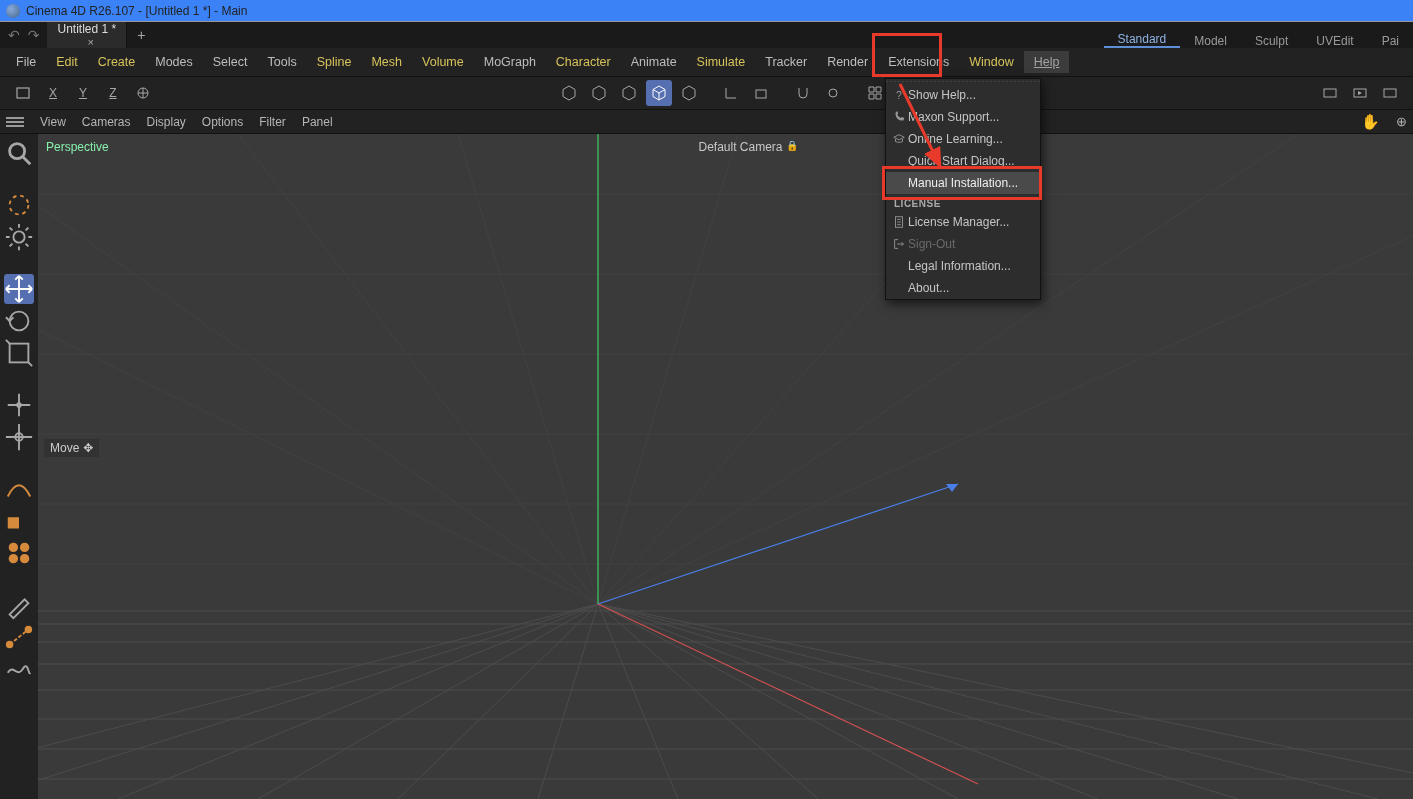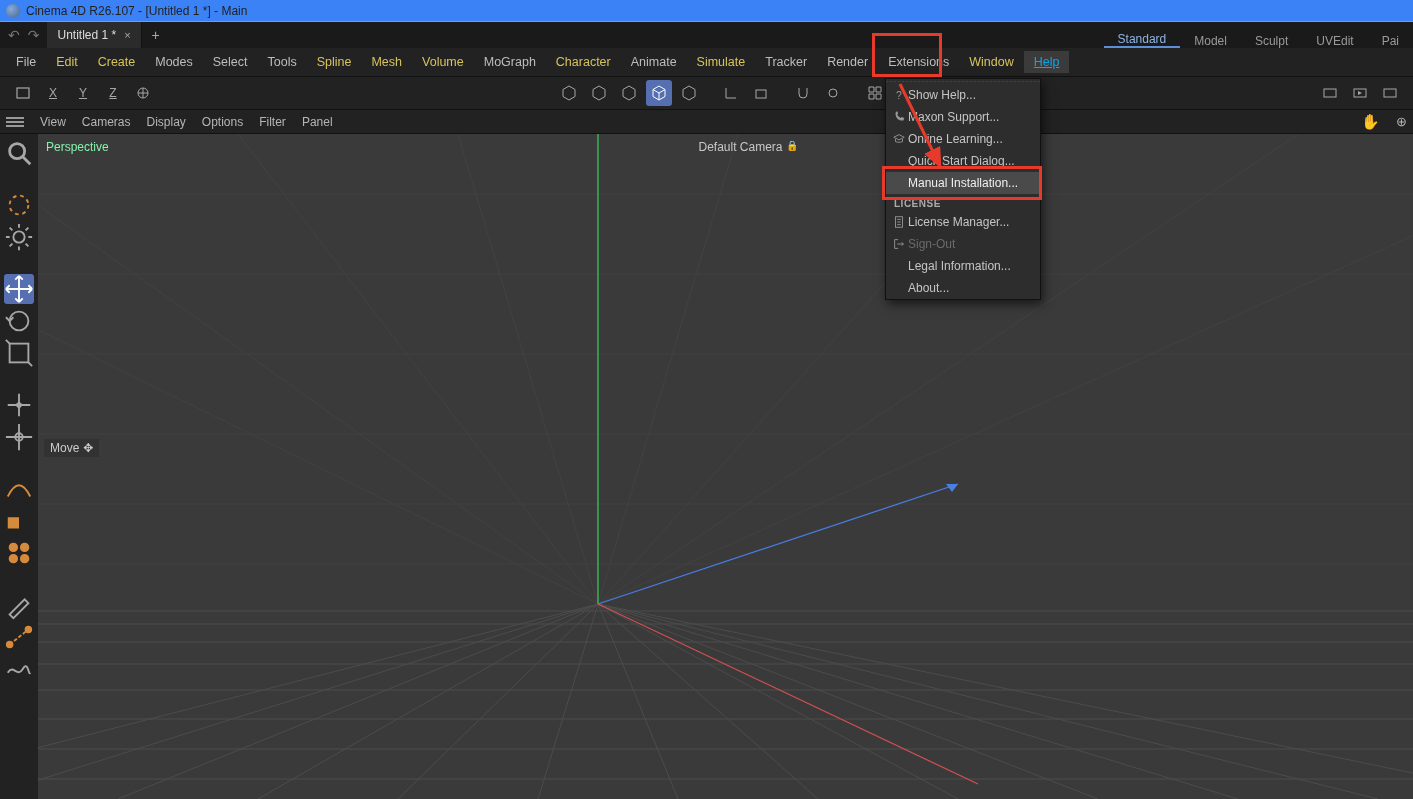--- a/index.html
+++ b/index.html
@@ -1,30 +1,30 @@
 <!DOCTYPE html>
 <html><head>
 <meta charset="utf-8">
 <style>
 * { margin:0; padding:0; box-sizing:border-box; font-family:"Segoe UI",Arial,sans-serif; user-select:none; }
 html,body { width:1413px; height:799px; overflow:hidden; background:#1e1e1e; }
 .titlebar { height:22px; background:#3b82f6; display:flex; align-items:center; padding:0 6px; font-size:12px; color:#222; border-bottom:1px solid #999; }
 .titlebar .logo { width:14px; height:14px; border-radius:50%; background:radial-gradient(circle at 35% 35%,#8ad,#468); margin-right:6px; }
 .tabbar { height:26px; background:#1a1a1a; display:flex; align-items:stretch; position:relative; }
 .tabbar .history { display:flex; align-items:center; padding:0 8px; gap:8px; color:#777; font-size:14px; }
-.tabbar .tab { display:flex; align-items:center; padding:0 10px; color:#ddd; font-size:12px; background:#2b2b2b; border-right:1px solid #111; }
+.tabbar .tab { display:flex; align-items:center; padding:0 10px; color:#ddd; font-size:12px; background:#2b2b2b; border-right:1px solid #111;flex-direction:column; }
 .tabbar .tab .close { margin-left:8px; color:#aaa; font-size:11px; }
 .tabbar .addtab { display:flex; align-items:center; padding:0 10px; color:#aaa; font-size:14px; }
 .tabbar .layouts { position:absolute; right:0; top:0; height:100%; display:flex; align-items:flex-end; }
 .tabbar .layouts .lay { display:flex; align-items:center; padding:0 14px; color:#9a9a9a; font-size:12px; }
 .tabbar .layouts .lay.active { color:#8eb3e4; border-bottom:2px solid #5e8ed6; }
 .menubar { height:28px; background:#222; display:flex; align-items:center; padding:0 6px; position:relative; }
 .menubar .mitem { padding:4px 10px; font-size:12.5px; color:#bdbdbd; cursor:pointer; }
 .menubar .mitem.hl { color:#d7c35b; }
-.menubar .mitem.active { background:#3b3b3b; color:#0ea5e9;text-decoration:underline; }
+.menubar .mitem.active { background:#3b3b3b; color:#a3a3a3;text-decoration:underline; }
 .iconbar { height:34px; background:#222; display:flex; align-items:center; padding:0 8px; position:relative; border-top:1px solid #111; border-bottom:1px solid #111; }
 .iconbtn { width:26px; height:26px; display:flex; align-items:center; justify-content:center; color:#a7a7a7; margin:0 2px; border-radius:3px; }
 .iconbtn.active { background:#556fb0; color:#fff; }
 .iconbtn svg { width:16px; height:16px; }
 .spacer { flex:1; }
 .subbar { height:24px; background:#222; display:flex; align-items:center; padding:0 6px; font-size:12px; color:#b5b5b5; gap:16px; border-bottom:1px solid #111; }
 .subbar .ham { width:18px; display:flex; flex-direction:column; gap:2px; }
 .subbar .ham span { height:2px; background:#999; }
 .main { position:absolute; left:0; top:134px; right:0; bottom:0; display:flex; }
 .lefttool { width:38px; background:#222; display:flex; flex-direction:column; align-items:center; padding-top:4px; gap:2px; }

